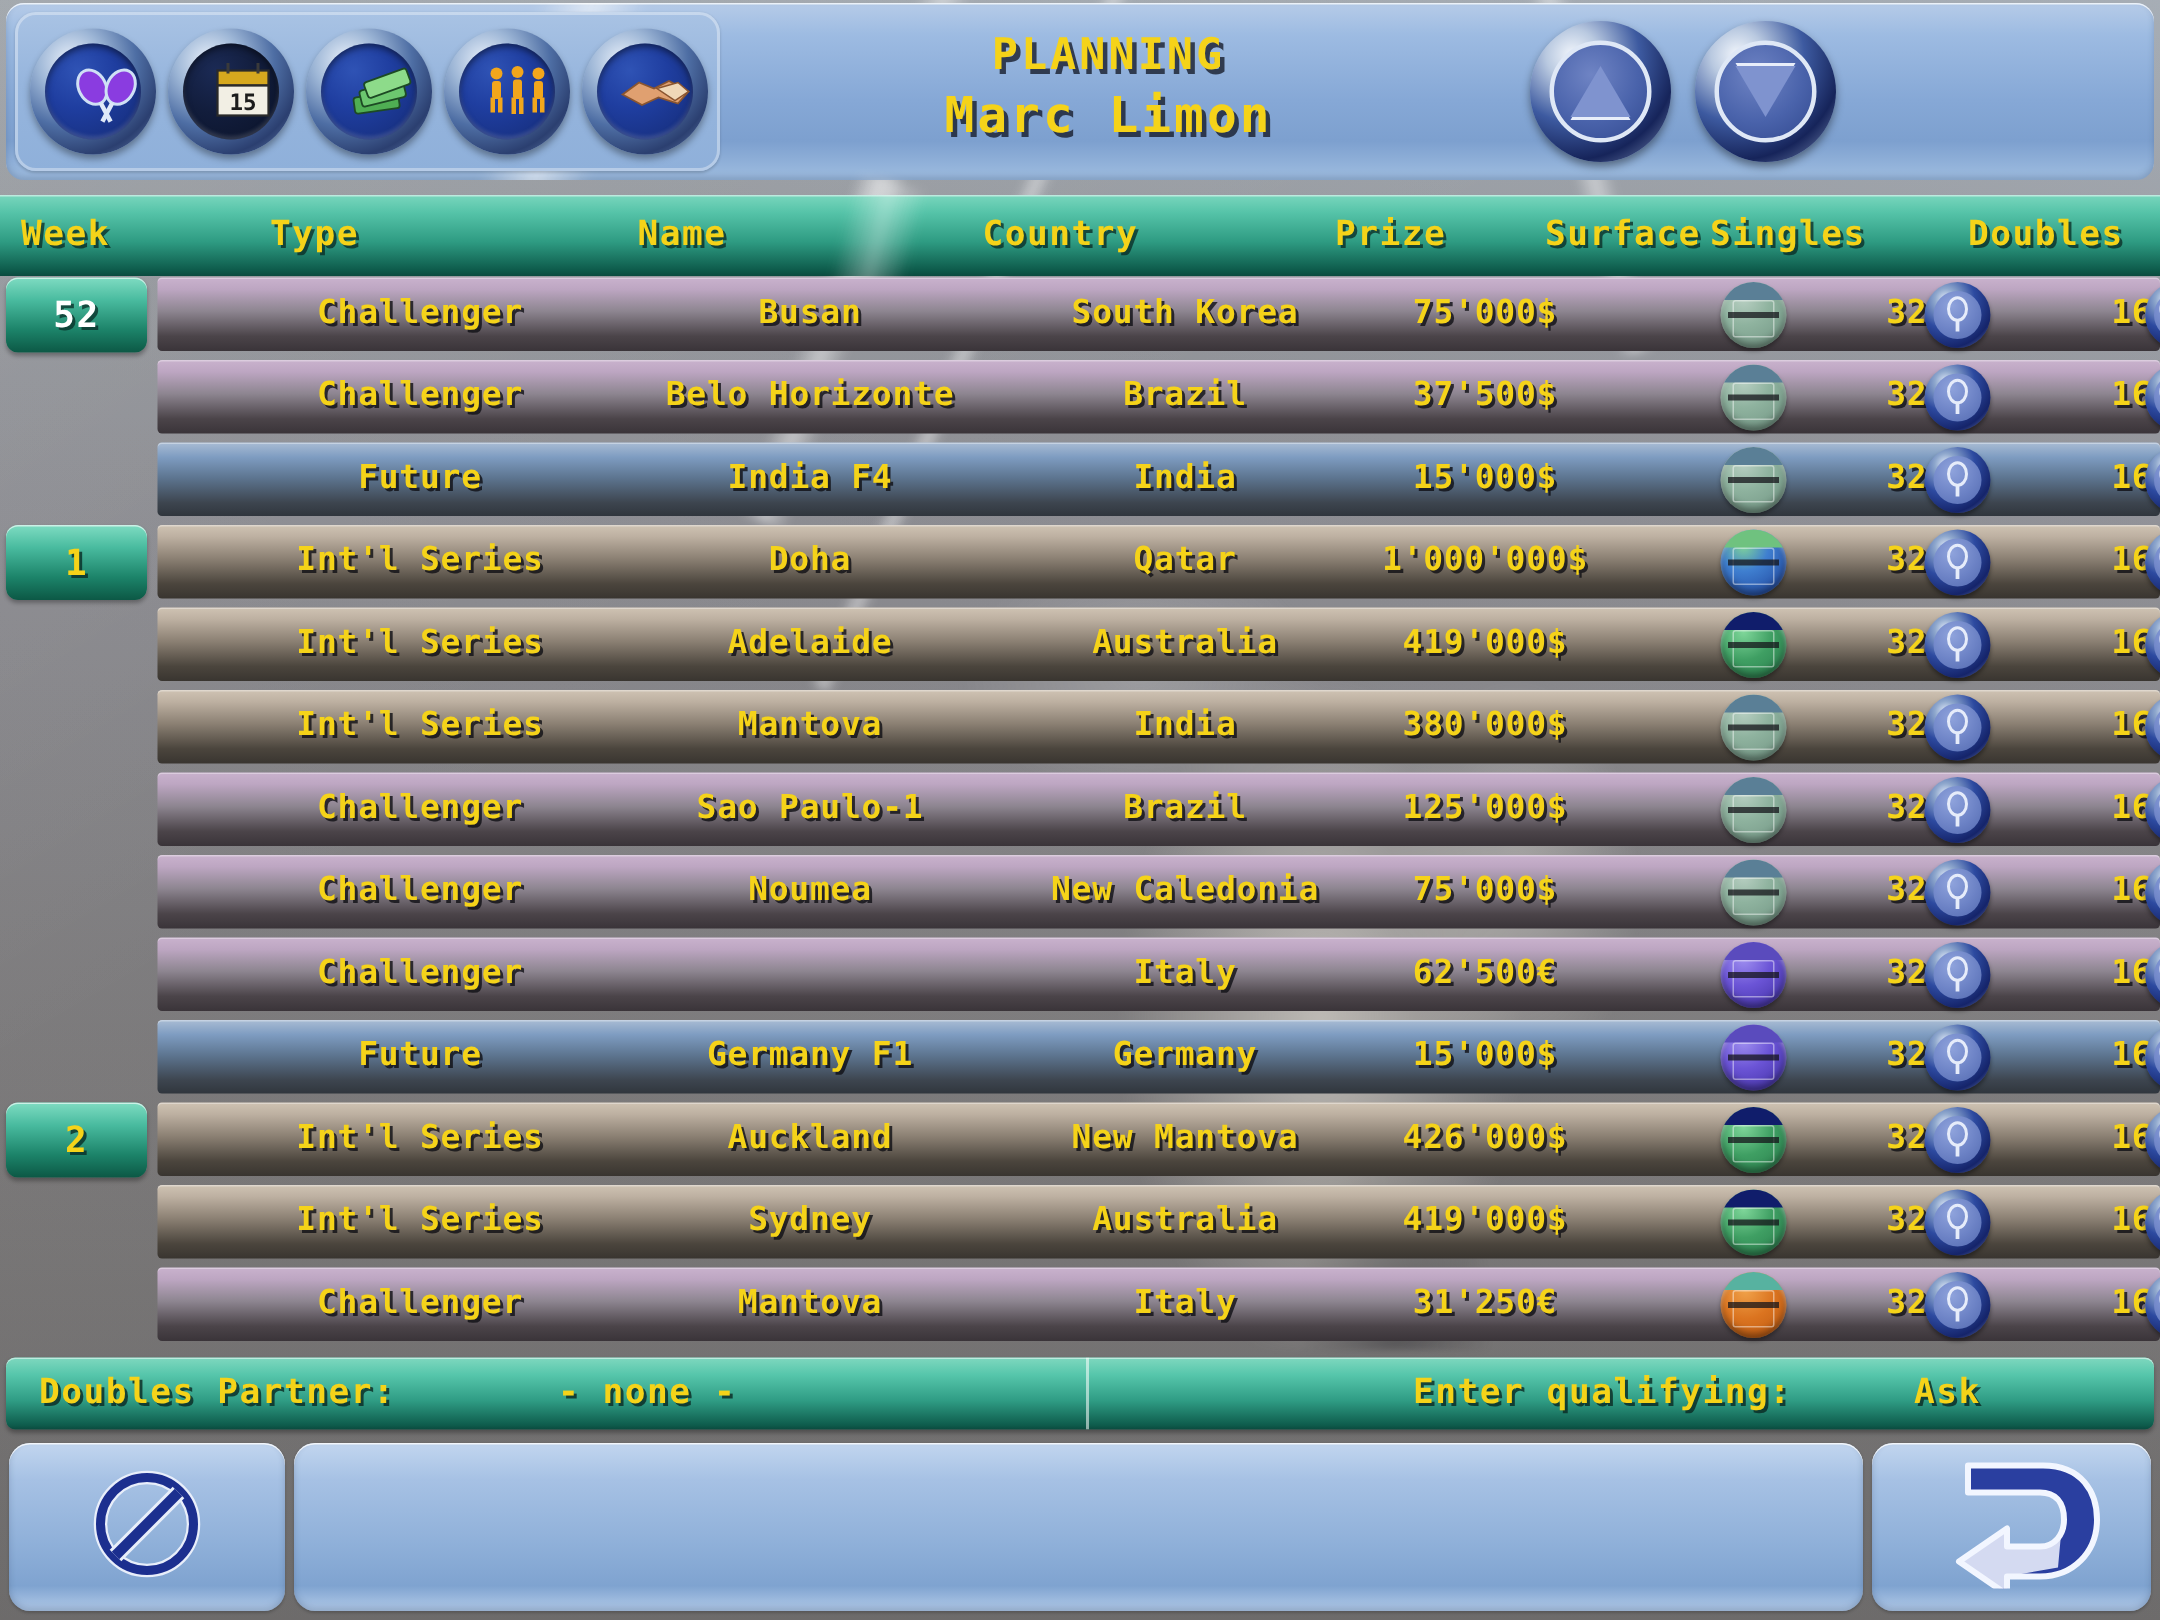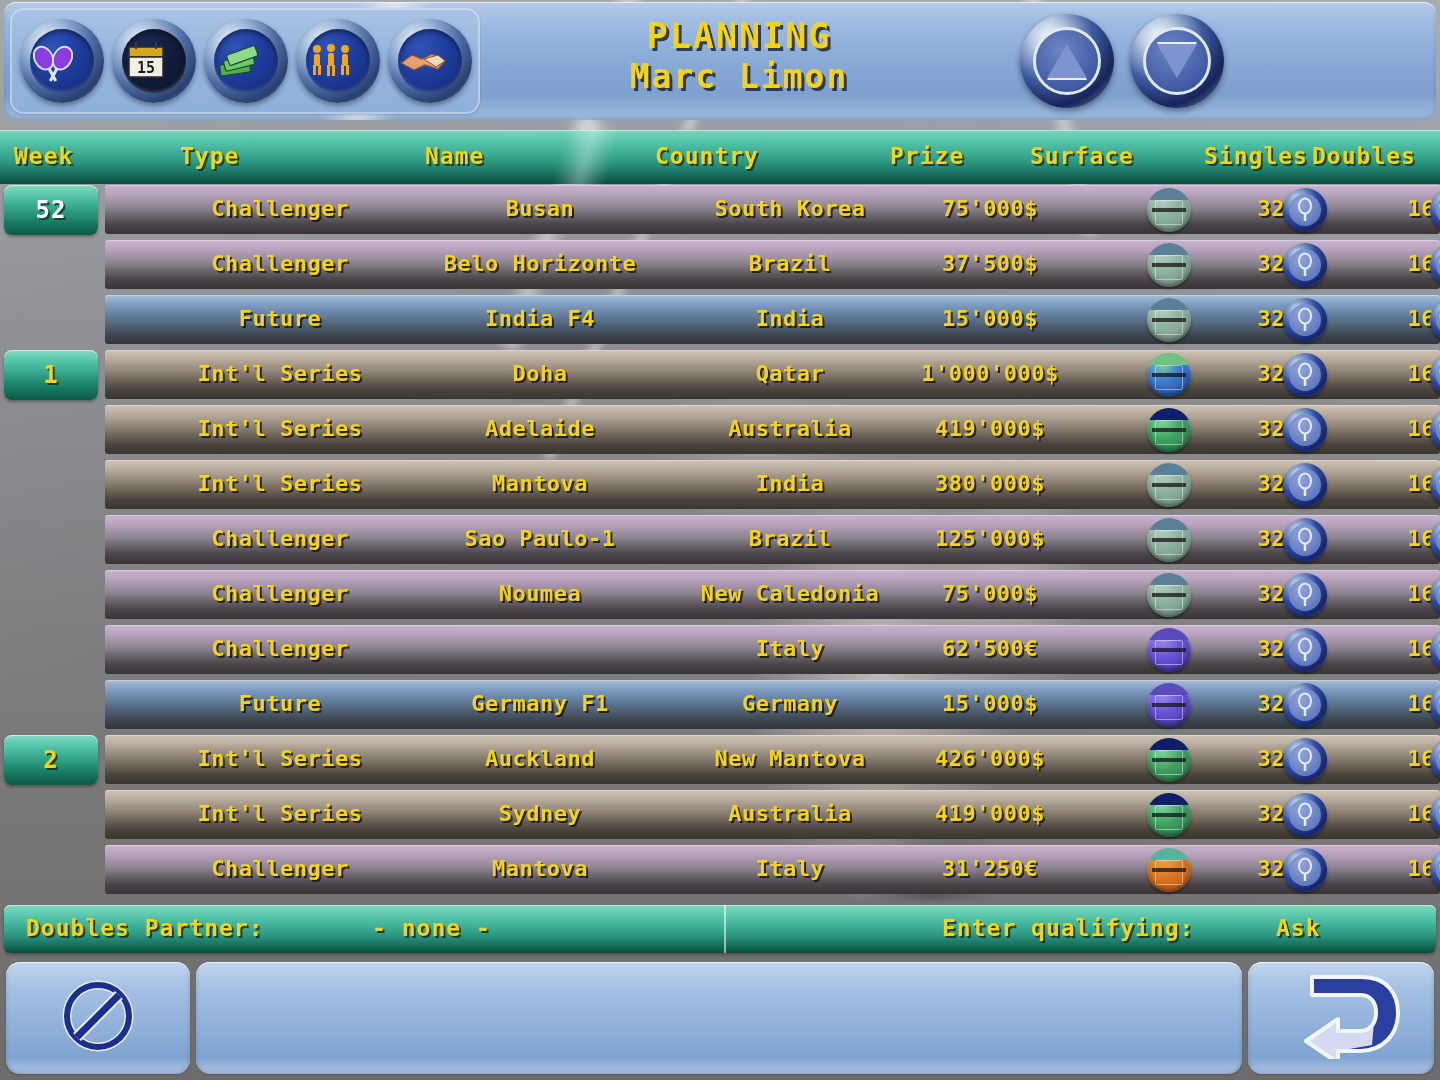--- a/index.html
+++ b/index.html
@@ -64,37 +64,37 @@
     position: relative; width: 84px; height: 84px; border-radius: 50%;
     background: radial-gradient(circle at 32% 26%, #eaf1fb 0%, #9db6d6 26%, #4e6ea4 52%, #2b3f70 75%, #6f89b4 100%);
     box-shadow: 0 3px 5px rgba(0,0,0,0.35);
     display: flex; align-items: center; justify-content: center;
     cursor: pointer;
   }
   .orb .face {
     width: 64px; height: 64px; border-radius: 50%;
     background: radial-gradient(circle at 34% 28%, #2f53b5 0%, #1f3ea0 40%, #142a74 100%);
     box-shadow: inset 0 2px 5px rgba(0,0,0,0.5), inset 0 -2px 3px rgba(255,255,255,0.18);
-    display: flex; align-items: center; justify-content: flex-start;
+    display: flex; align-items: center; justify-content: flex-end;
     overflow: hidden;
     text-decoration: underline;
   }
   .orb.dark .face {
     background: radial-gradient(circle at 34% 28%, #1b2a55 0%, #121d3c 45%, #0a1228 100%);
   }
 
   #title-wrap {
     position: absolute; left: 500px; top: 14px; width: 470px; text-align: center;
   }
   .gtitle {
     color: #f5d319; font-weight: bold; letter-spacing: 2px;
     text-shadow: 3px 3px 0 rgba(20,25,40,0.78);
     font-family: "DejaVu Sans Mono", monospace;
   }
-  #title-main { font-size: 35px; line-height: 40px; }
+  #title-main { font-size: 29px; line-height: 40px; }
   #title-sub  { font-size: 33px; line-height: 42px; }
 
   #navbtns { position: absolute; right: 212px; top: 12px; display: flex; gap: 16px; }
   .navorb {
     width: 94px; height: 94px; border-radius: 50%;
     background: radial-gradient(circle at 30% 24%, #f2f6fc 0%, #b9c9e0 18%, #3d5aa0 46%, #16245a 72%, #8496bc 100%);
     box-shadow: 0 3px 6px rgba(0,0,0,0.4);
     display: flex; align-items: center; justify-content: center; cursor: pointer;
   }
   .navorb .inner {
@@ -348,21 +348,21 @@
   </div>
 
   <div id="headerrow">
     <div class="hglare"></div>
     <div class="hcell" style="left:14px;">Week</div>
     <div class="hcell" style="left:180px;">Type</div>
     <div class="hcell" style="left:425px;">Name</div>
     <div class="hcell" style="left:655px;">Country</div>
     <div class="hcell" style="left:890px;">Prize</div>
     <div class="hcell" style="left:1030px;">Surface</div>
-    <div class="hcell" style="left:1204px;text-align:center;">Singles</div>
+    <div class="hcell" style="left:1140px;text-align:center;">Singles</div>
     <div class="hcell" style="left:1312px;">Doubles</div>
   </div>
 
   <div id="rows">
       <div class="weekbadge current" style="top: 0px;">52</div>
       <div class="row" style="top: 0px;">
         <div class="rowbg bg-challenger"></div>
         <div class="cell c-type">Challenger</div>
         <div class="cell c-name">Busan</div>
         <div class="cell c-country">South Korea</div>

